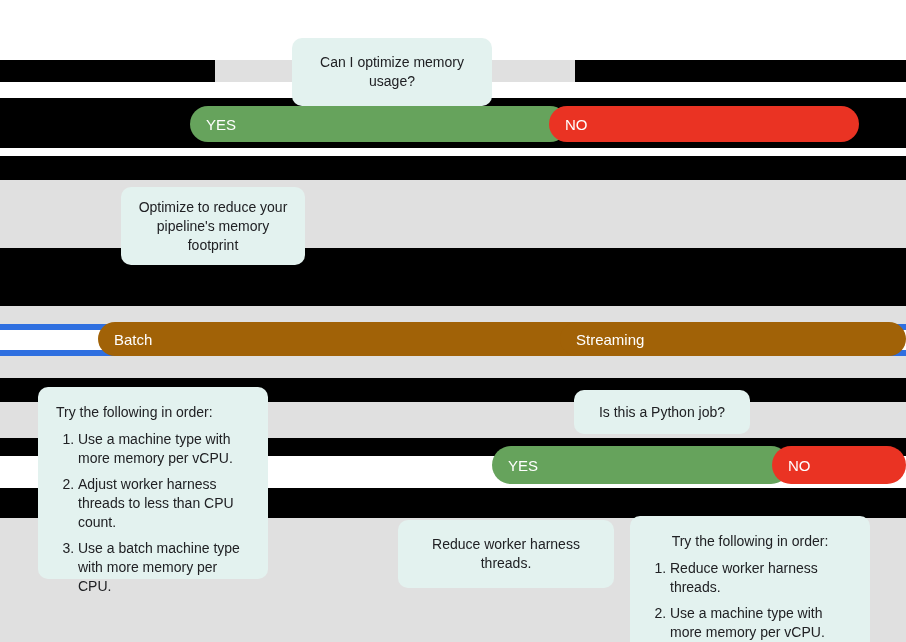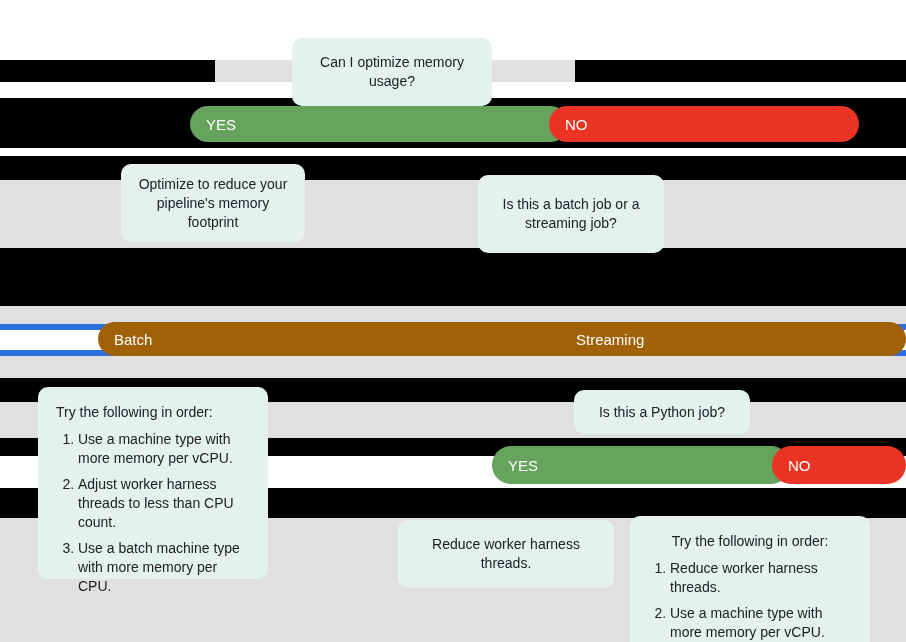--- a/index.html
+++ b/index.html
@@ -109,27 +109,24 @@
     <span>Can I optimize memory usage?</span>
   </div>
 
   <div class="pill green" style="left:190px;top:74px;width:378px;height:36px;">
     <span>YES</span>
   </div>
   <div class="pill red" style="left:549px;top:74px;width:310px;height:36px;">
     <span>NO</span>
   </div>
 
-  <div class="node" style="left:121px;top:132px;width:184px;height:78px;">
+  <div class="node" style="left:121px;top:155px;width:184px;height:78px;">
     <span>Optimize to reduce your pipeline's memory footprint</span>
   </div>
 
-  <div class="node" style="left:478px;top:143px;width:186px;height:78px;">
-    <span>Is this a batch job or a streaming job?</span>
-  </div>
 
   <div class="pill blue" style="left:98px;top:290px;width:520px;height:34px;">
     <span>Batch</span>
   </div>
   <div class="pill blue" style="left:560px;top:290px;width:346px;height:34px;">
     <span>Streaming</span>
   </div>
 
   <div class="node left-align" style="left:38px;top:355px;width:230px;height:192px;padding:16px 18px;">
     <p class="head">Try the following in order:</p>

